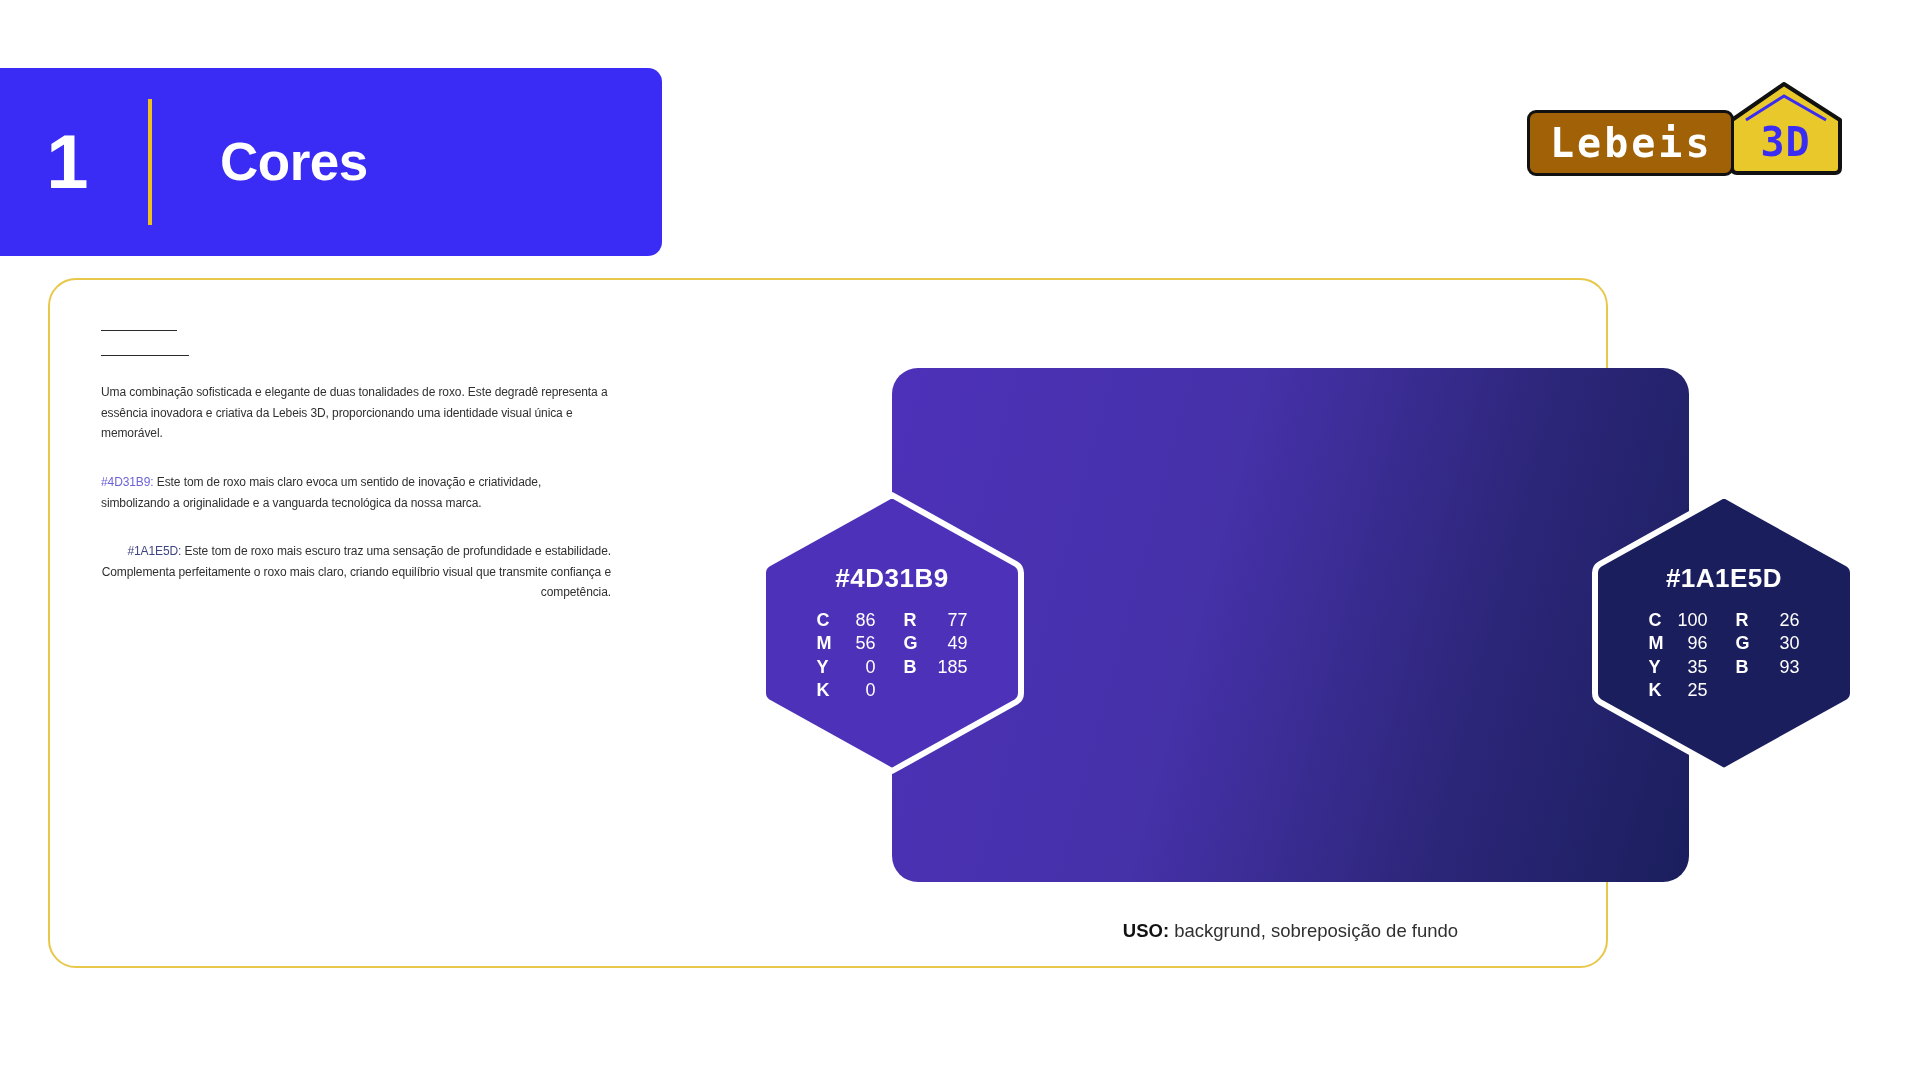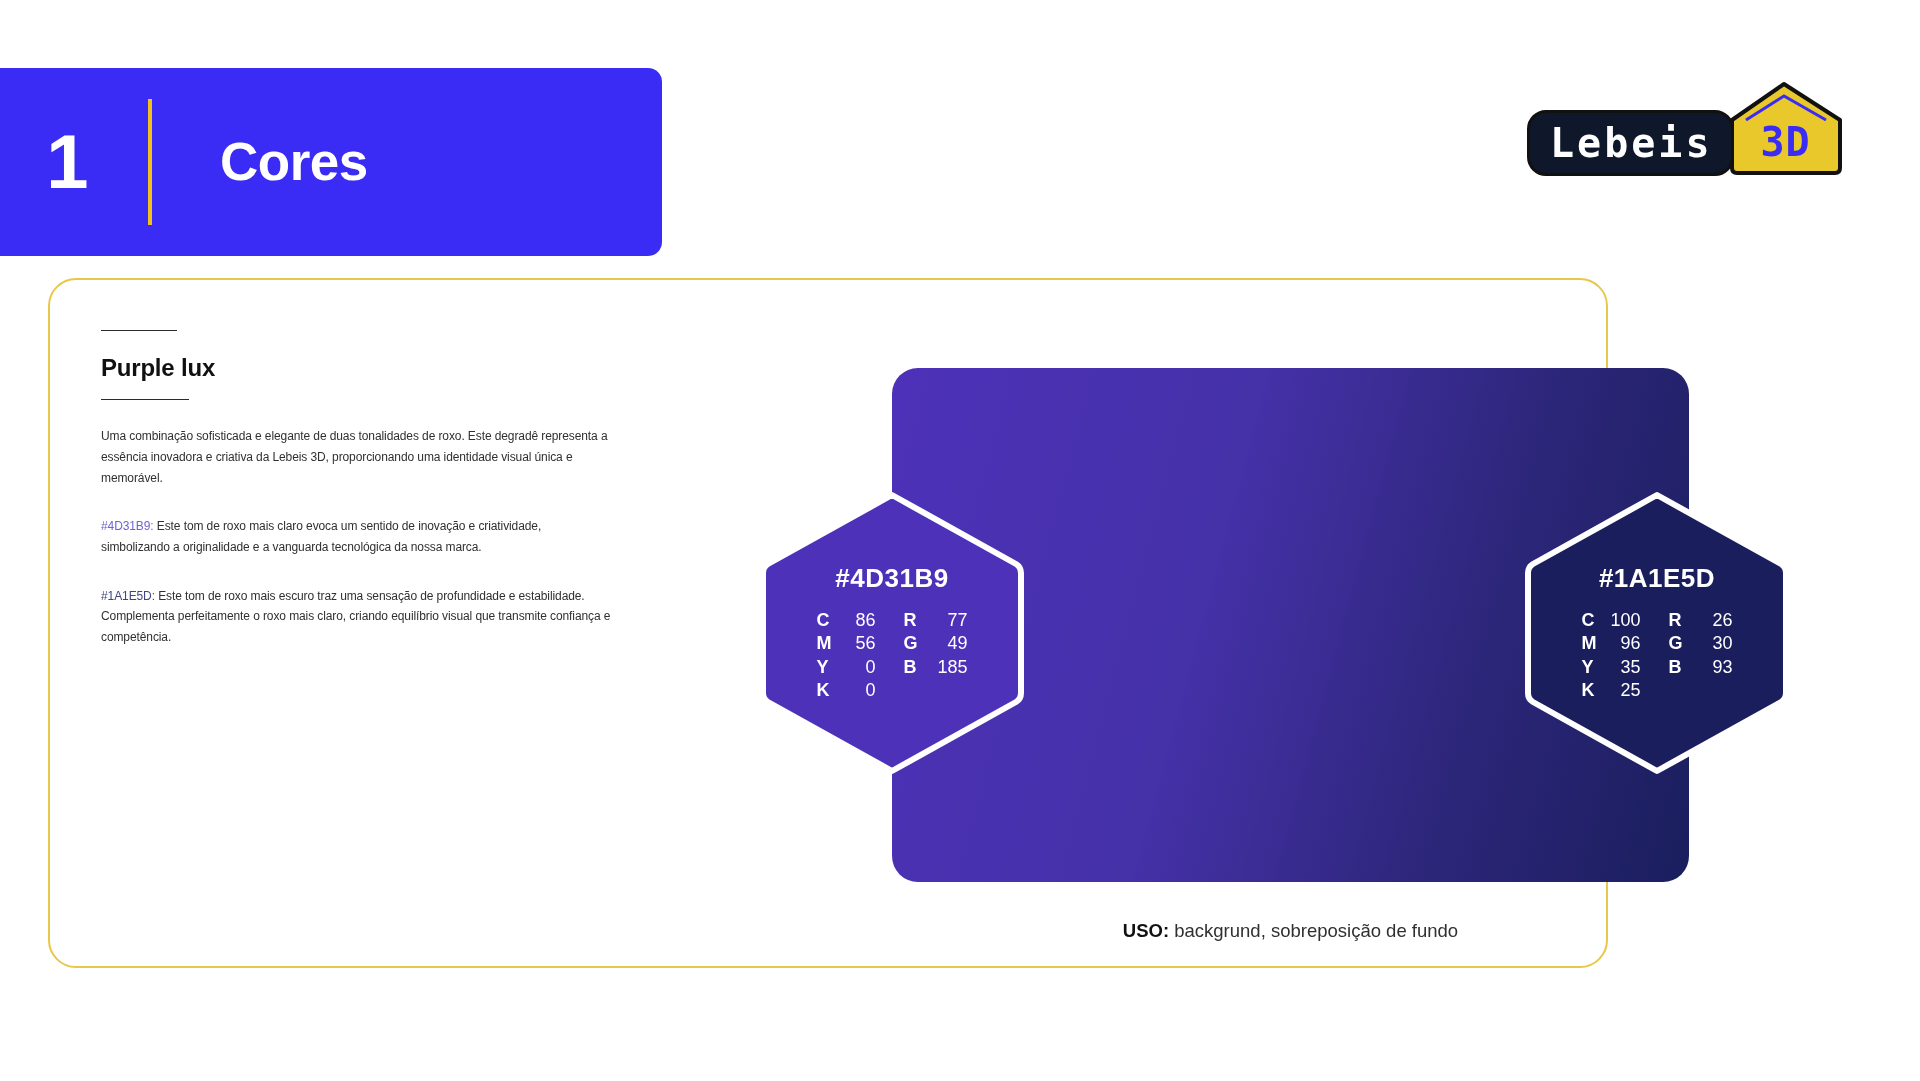--- a/index.html
+++ b/index.html
@@ -64,23 +64,23 @@
     position: absolute;
     left: 1527px;
     top: 110px;
     height: 66px;
     display: flex;
     align-items: stretch;
   }
   #logo-word {
     position: relative;
     z-index: 2;
-    background: #0f172a;
+    background: #a16207;
     border: 3px solid #111111;
-    border-radius: 19px;
+    border-radius: 9px;
     padding: 0 18px 0 20px;
     display: flex;
     align-items: center;
     color: #ffffff;
     font-family: "DejaVu Sans Mono", monospace;
     font-size: 40px;
     font-weight: bold;
     letter-spacing: 3px;
     line-height: 1;
   }
@@ -151,21 +151,21 @@
     line-height: 1.1;
   }
 
   .body-par {
     font-size: 12px;
     line-height: 1.72;
     color: #303030;
     margin-bottom: 28px;
     letter-spacing: -0.1px;
   }
-  .body-par:last-child { margin-bottom: 0; }
+  .body-par:last-child { margin-bottom: 0; text-align: right; }
 
   .hex-label-light { color: #6C63D8; margin-top: 25px; }
   .hex-label-dark  { color: #3F4580; }
 
   
   #gradient-card {
     position: absolute;
     left: 892px;
     top: 368px;
     width: 797px;
@@ -174,21 +174,21 @@
     background: linear-gradient(105deg, #4D31B9 0%, #4531A8 40%, #2C2679 72%, #1A1E5D 100%);
   }
 
   .hex-swatch {
     position: absolute;
     width: 268px;
     height: 286px;
     top: 490px;
   }
   #hex-left  { left: 758px; }
-  #hex-right { left: 1523px; text-decoration: underline; }
+  #hex-right { left: 1590px; text-decoration: underline; }
 
   .hex-swatch svg { position: absolute; inset: 0; width: 268px; height: 286px; }
 
   .hex-content {
     position: absolute;
     inset: 0;
     display: flex;
     flex-direction: column;
     align-items: center;
     justify-content: center;
@@ -250,21 +250,20 @@
         <path d="M 18 40 L 56 16 L 98 40" fill="none" stroke="#3A2BF5" stroke-width="3"></path>
       </svg>
       <div id="logo-3d">3D</div>
     </div>
   </div>
 
   <div id="content-card"></div>
 
   <div id="text-column">
     <div class="rule-top"></div>
-    <div id="swatch-name">Purple lux</div>
     <div class="rule-bottom"></div>
 
     <p class="body-par">Uma combinação sofisticada e elegante de duas tonalidades de roxo. Este degradê representa a essência inovadora e criativa da Lebeis 3D, proporcionando uma identidade visual única e memorável.</p>
 
     <p class="body-par">
       <span class="hex-label-light">#4D31B9:</span><span> Este tom de roxo mais claro evoca um sentido de inovação e criatividade, simbolizando a originalidade e a vanguarda tecnológica da nossa marca.</span>
     </p>
 
     <p class="body-par">
       <span class="hex-label-dark">#1A1E5D:</span><span> Este tom de roxo mais escuro traz uma sensação de profundidade e estabilidade. Complementa perfeitamente o roxo mais claro, criando equilíbrio visual que transmite confiança e competência.</span>

